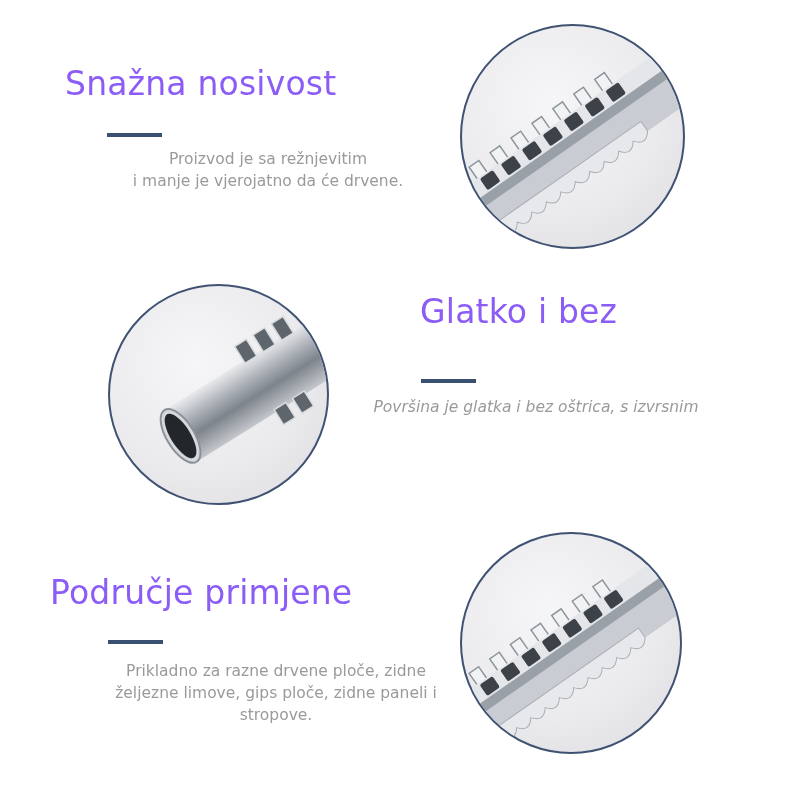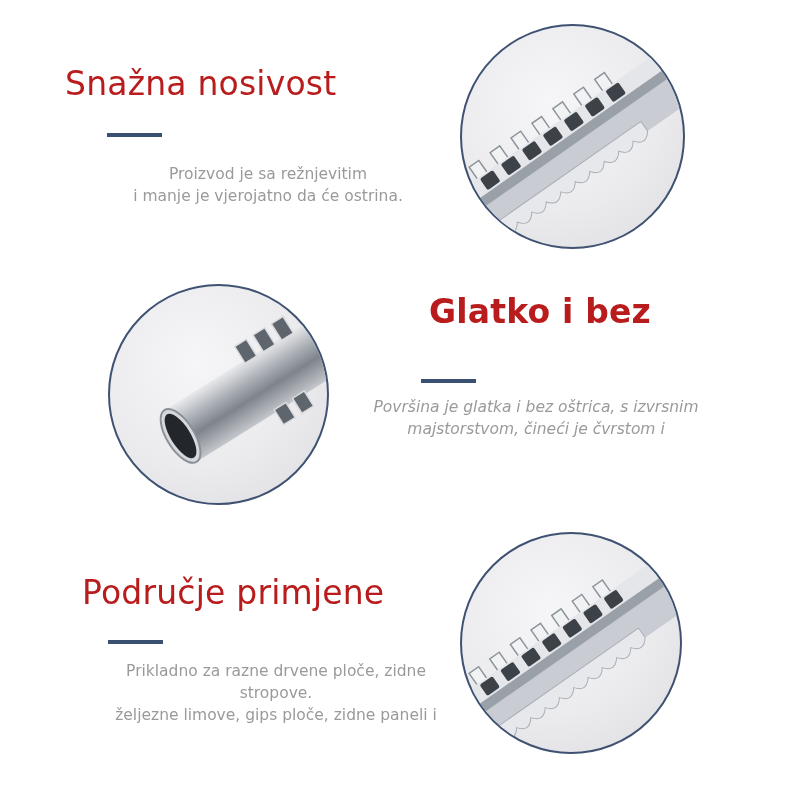--- a/index.html
+++ b/index.html
@@ -1,34 +1,34 @@
 <!DOCTYPE html>
 <html><head>
   <meta charset="utf-8">
   <style>
     html, body { margin: 0; padding: 0; background: #ffffff; }
     body { width: 800px; height: 800px; position: relative; overflow: hidden; font-family: "DejaVu Sans", sans-serif; }
-    .heading { position: absolute; color: #b91c1c; font-size: 33px; line-height: 44px; white-space: nowrap; letter-spacing: 0.2px; }
-    .heading.center { text-align: center; white-space: normal; font-weight: bold; }
+    .heading { position: absolute; color: #8b5cf6; font-size: 33px; line-height: 44px; white-space: nowrap; letter-spacing: 0.2px; }
+    .heading.center { white-space: normal; }
     .divider { position: absolute; height: 4px; background: #3a5073; }
     .body-text { position: absolute; color: #9a9a9a; font-size: 15.5px; line-height: 22px; text-align: center; }
     .circle { position: absolute; border-radius: 50%; border: 2px solid #3f5272; overflow: hidden;
       background: radial-gradient(circle at 40% 35%, #f6f6f8 0%, #ebebee 55%, #dcdce0 100%);
       box-sizing: border-box; }
     .circle svg { position: absolute; left: 0; top: 0; width: 100%; height: 100%; }
   </style>
 </head>
 <body>
 
 <div>
   <div class="heading" style="left:65px; top:62px;">Snažna nosivost</div>
   <div class="divider" style="left:107px; top:133px; width:55px;"></div>
-  <div class="body-text" style="left:100px; top:148px; width:336px;margin-top:15px;">
+  <div class="body-text" style="left:100px; top:148px; width:336px;">
     <div>Proizvod je sa režnjevitim</div>
-    <div>i manje je vjerojatno da će ostrina.</div>
+    <div>i manje je vjerojatno da će drvene.</div>
   </div>
   <div class="circle" style="left:460px; top:24px; width:225px; height:225px;">
     <svg viewBox="0 0 225 225">
       <g transform="rotate(-35 112 112)">
         <rect x="-20" y="118" width="260" height="34" fill="#c9ccd2"></rect>
         <rect x="-20" y="108" width="260" height="12" fill="#9aa0a8"></rect>
         <rect x="-20" y="92" width="260" height="18" fill="#e4e6ea"></rect>
         <g fill="#3d4148">
           <rect x="10" y="94" width="16" height="14" rx="2"></rect>
           <rect x="36" y="94" width="16" height="14" rx="2"></rect>
@@ -77,31 +77,30 @@
         <ellipse cx="55" cy="126" rx="10" ry="26" fill="#23262b"></ellipse>
       </g>
     </svg>
   </div>
   <div class="heading center" style="left:420px; top:290px; width:240px;">
     <div>Glatko i bez</div>
   </div>
   <div class="divider" style="left:421px; top:379px; width:55px;"></div>
   <div class="body-text" style="left:326px; top:396px; width:420px;font-style:italic;">
     <div>Površina je glatka i bez oštrica, s izvrsnim</div>
-    <div>majstorstvom, čineći je čvrstom i</div>
   </div>
 </div>
 
 <div>
-  <div class="heading" style="left:50px; top:571px;margin-left:32px;">Područje primjene</div>
+  <div class="heading" style="left:50px; top:571px;">Područje primjene</div>
   <div class="divider" style="left:108px; top:640px; width:55px;"></div>
   <div class="body-text" style="left:100px; top:660px; width:352px;">
     <div>Prikladno za razne drvene ploče, zidne</div>
+    <div>željezne limove, gips ploče, zidne paneli i</div>
     <div>stropove.</div>
-    <div>željezne limove, gips ploče, zidne paneli i</div>
   </div>
   <div class="circle" style="left:460px; top:532px; width:222px; height:222px;">
     <svg viewBox="0 0 225 225">
       <g transform="rotate(-35 112 112)">
         <rect x="-20" y="118" width="260" height="34" fill="#c9ccd2"></rect>
         <rect x="-20" y="108" width="260" height="12" fill="#9aa0a8"></rect>
         <rect x="-20" y="92" width="260" height="18" fill="#e4e6ea"></rect>
         <g fill="#3d4148">
           <rect x="10" y="94" width="16" height="14" rx="2"></rect>
           <rect x="36" y="94" width="16" height="14" rx="2"></rect>

